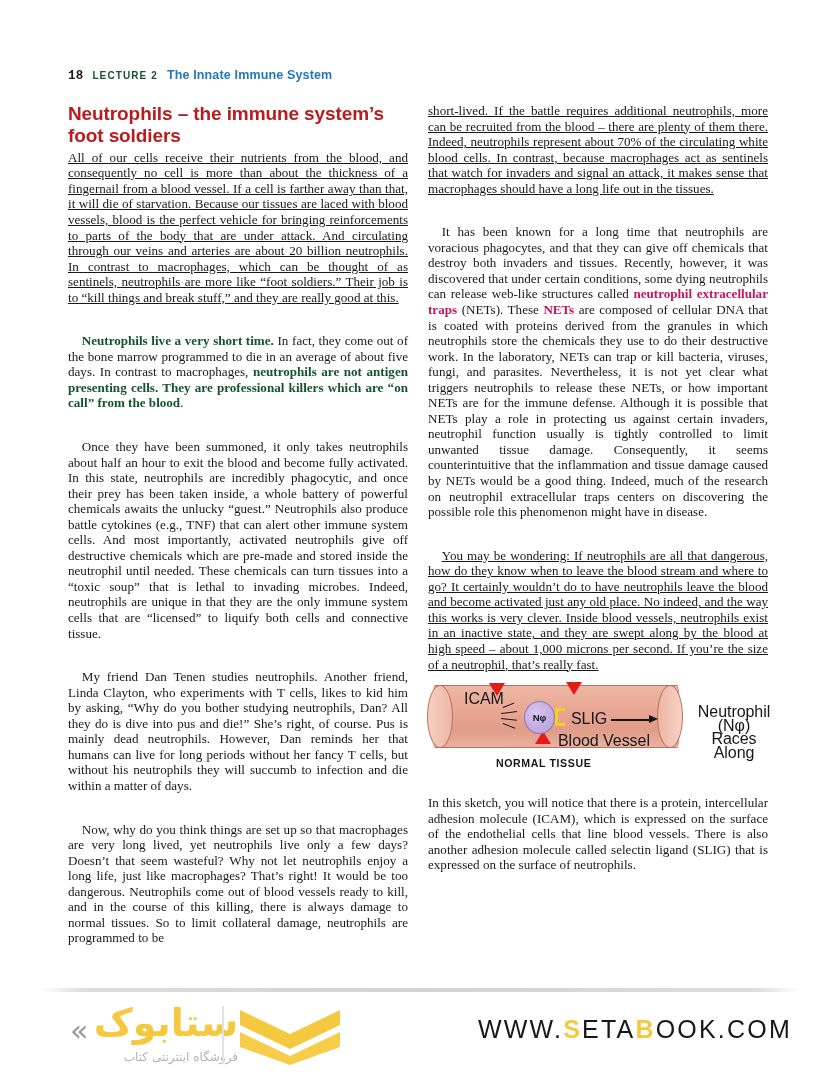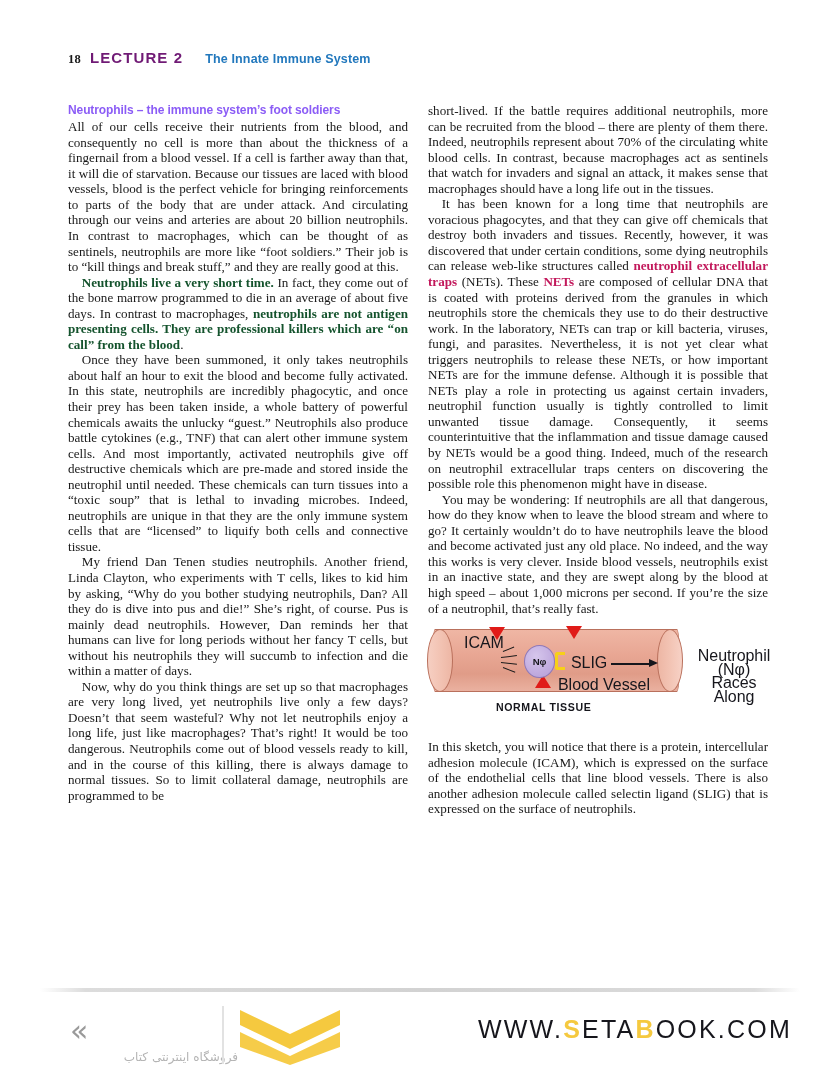--- a/index.html
+++ b/index.html
@@ -28,73 +28,73 @@
   .runhead {
     position: absolute;
     left: 68px;
     top: 49px;
     display: flex;
     align-items: baseline;
     gap: 9px;
     white-space: nowrap;
   }
   .runhead .folio {
-    font-family: Liberation Serif, serif;
+    font-family: Liberation Mono, monospace;
     font-size: 12.5px;
     font-weight: 600;
     color: #1a1a1a;
     letter-spacing: 0.2px;
   }
   .runhead .lect {
     font-family: "Liberation Sans", sans-serif;
-    font-size: 15px;
-    font-weight: 700;
-    color: #701a75;
+    font-size: 10px;
+    font-weight: 700;
+    color: #14532d;
     letter-spacing: 1.1px;
+    margin-top: 21px;
   }
   .runhead .lect-title {
     font-family: "Liberation Sans", sans-serif;
     font-size: 12.5px;
     font-weight: 700;
     color: #2278bd;
     letter-spacing: 0.15px;
-    margin-left: 13px;
   }
 
   
   .col {
     position: absolute;
     top: 103px;
     width: 340px;
   }
   .col-left  { left: 68px; }
   .col-right { left: 428px; }
 
   h2.sec {
     font-family: "Liberation Sans", sans-serif;
-    font-size: 12px;
-    font-weight: 700;
-    color: #8b5cf6;
+    font-size: 19px;
+    font-weight: 700;
+    color: #b91c1c;
     line-height: 1.18;
     margin: 0 0 2px 0;
     letter-spacing: -0.1px;
   }
   .col-right h2.sec { margin-top: 0; }
 
   p.body {
     margin: 0;
     font-size: 13.1px;
     line-height: 15.55px;
     text-align: justify;
     text-justify: inter-word;
     hyphens: none;
     color: #181818;
   }
-  p.body + p.body { text-indent: 1.05em; }
-  p.first { text-indent: 0; }
+  p.body + p.body { text-indent: 1.05em; margin-top: 28px; }
+  p.first { text-indent: 0; text-decoration: underline; }
 
   .hl-green {
     color: #14532d;
     font-weight: 700;
   }
   .hl-red {
     color: #c2185b;
     font-weight: 700;
   }
 
@@ -422,20 +422,23 @@
     </div>
 
     <p class="body">In this sketch, you will notice that there is a protein, intercellular adhesion molecule (ICAM), which is expressed on the surface of the endothelial cells that line blood vessels. There is also another adhesion molecule called selectin ligand (SLIG) that is expressed on the surface of neutrophils.</p>
   </div>
 
   <div class="footer">
     <div class="footer-rule"></div>
 
     <div class="logo-wrap">
       <div class="logo-guill">«</div>
+      <div class="logo-fa">
+        <span class="y">ستابوک</span>
+      </div>
       <div class="logo-sub">فروشگاه اینترنتی کتاب</div>
       <div class="logo-divider"></div>
       <svg class="logo-chev" viewBox="0 0 104 58">
         <polygon points="2,2 52,26 102,2 102,17 52,41 2,17" fill="#f5c93f"></polygon>
         <polygon points="2,24 52,48 102,24 102,39 52,57 2,39" fill="#f5c93f" opacity="0.95"></polygon>
       </svg>
     </div>
 
     <div class="wm-right">
       <div class="wm-url"><span>WWW.</span><span class="hiy">S</span><span>ETA</span><span class="hiy">B</span><span>OOK.COM</span></div>

